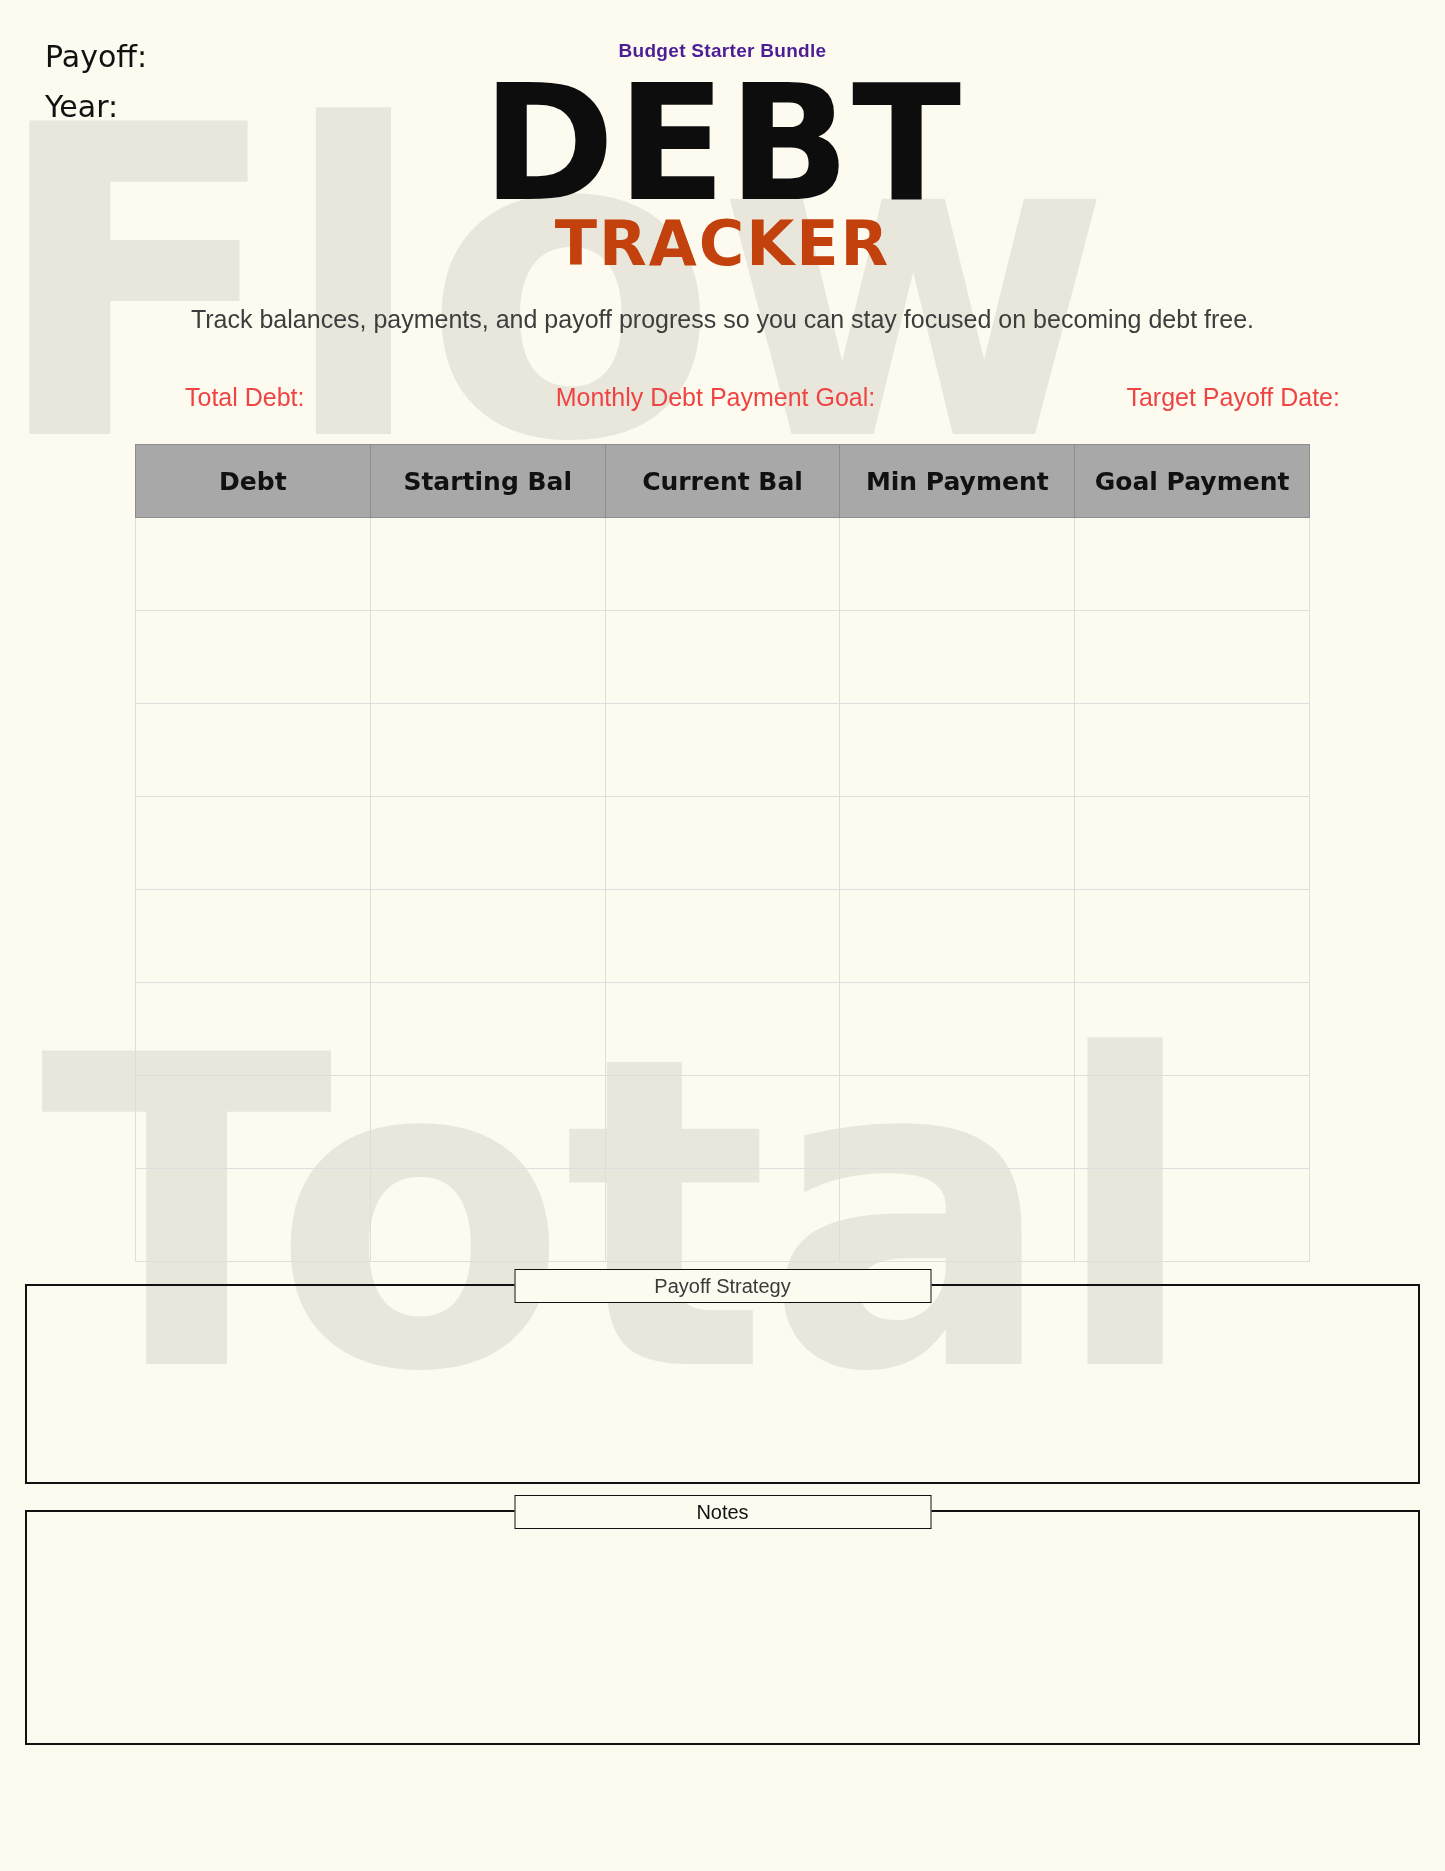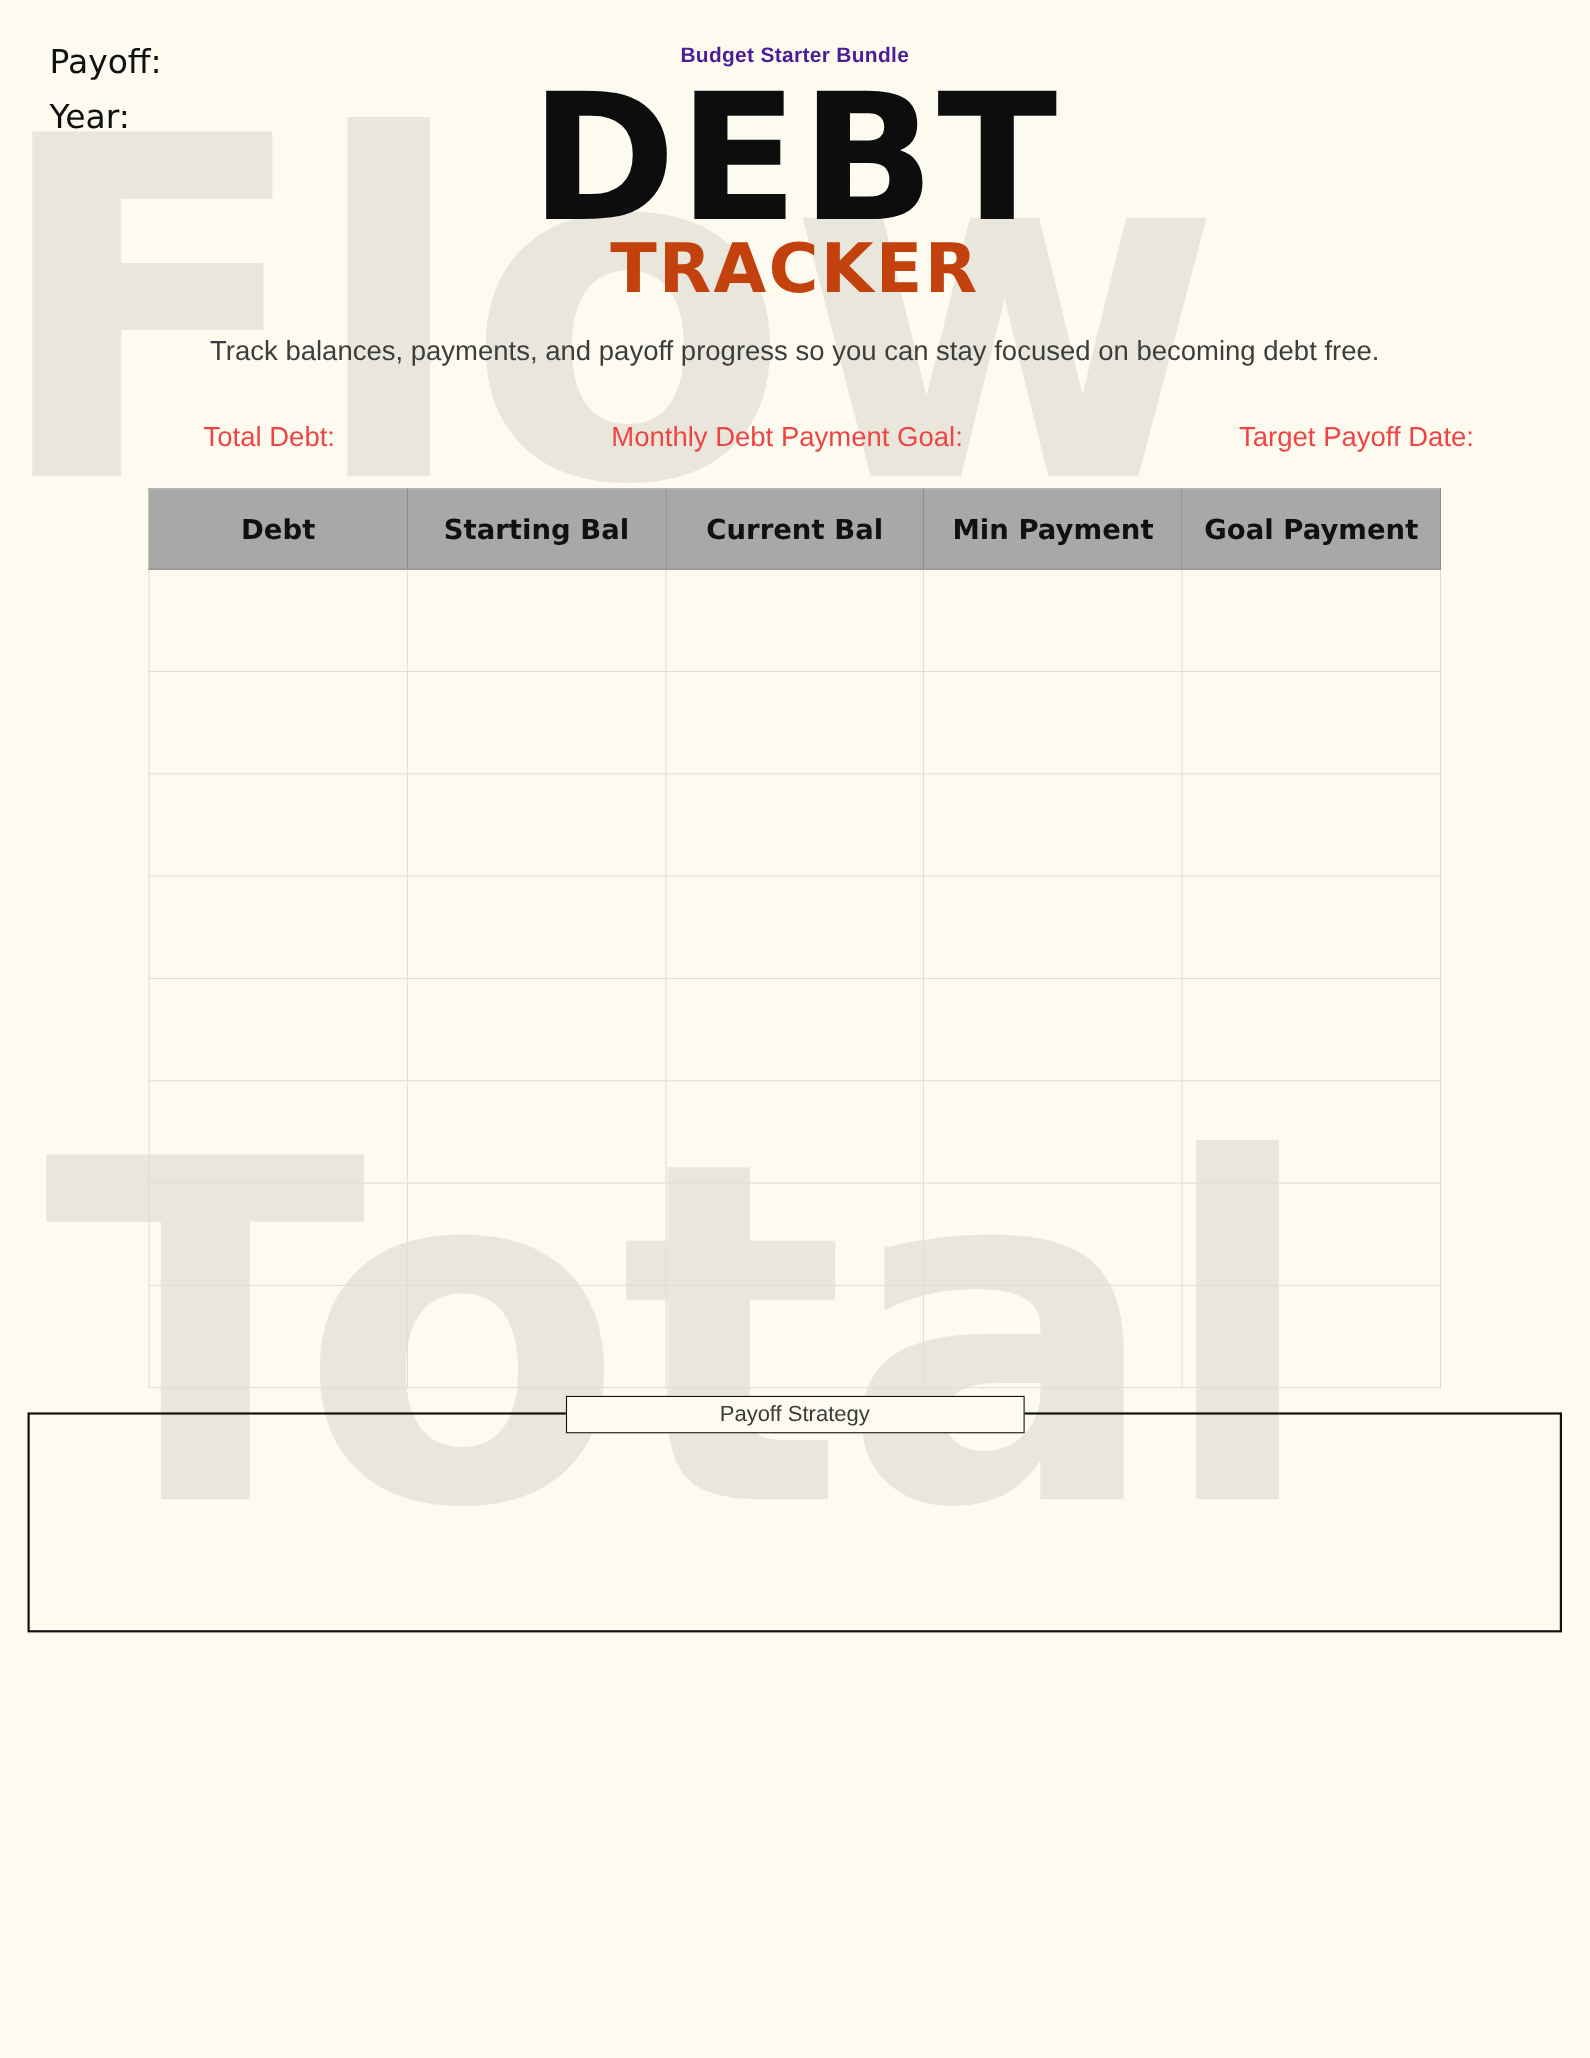--- a/index.html
+++ b/index.html
@@ -263,14 +263,18 @@
         <td></td>
       </tr>
     </tbody>
   </table>
 
   <div class="box box-strategy">
     <div class="box-label">Payoff Strategy</div>
     <div class="box-content"></div>
   </div>
 
+  <div class="box box-notes">
+    <div class="box-label">Notes</div>
+    <div class="box-content"></div>
+  </div>
 
 </div>
 
 </body></html>

